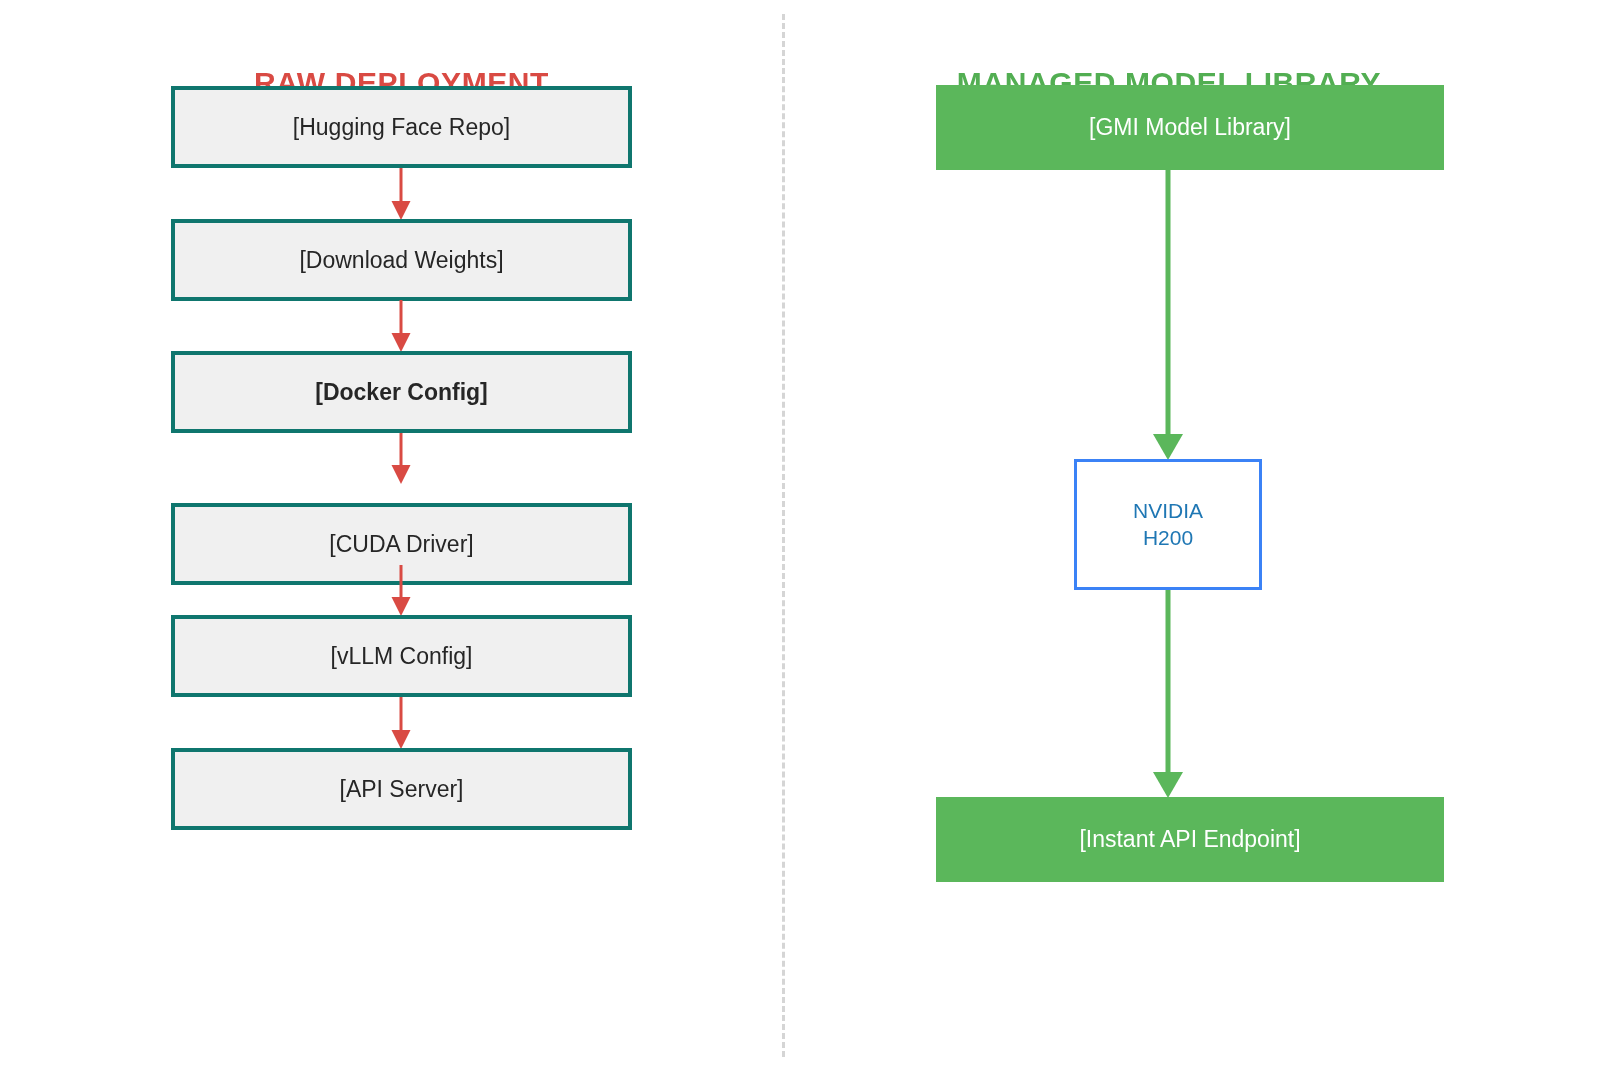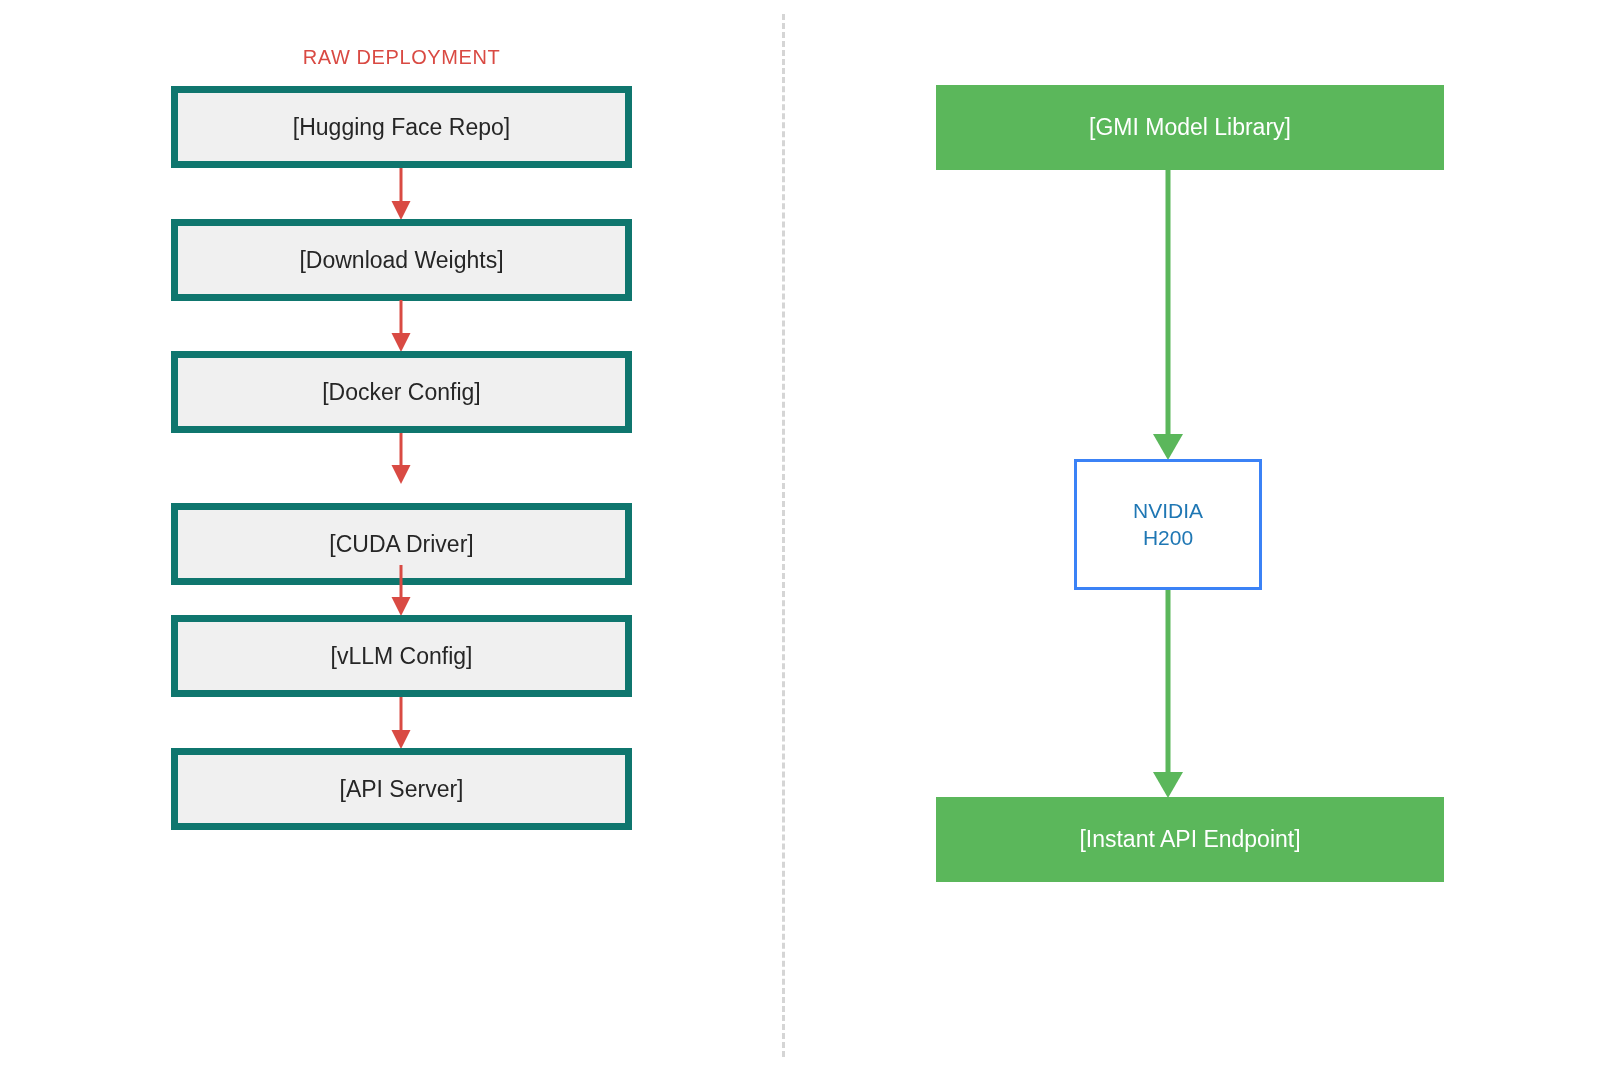--- a/index.html
+++ b/index.html
@@ -31,24 +31,25 @@
     top: 14px;
     width: 0;
     height: 1043px;
     border-left: 3px dashed #d5d5d5;
   }
 
   
   .col-title {
     position: absolute;
     text-align: center;
-    font-size: 20px;
+    font-size: 30px;
     letter-spacing: 0.6px;
-    font-weight: 400;
+    font-weight: 700;
     white-space: nowrap;
+    margin-top: 20px;
   }
   #title-left {
     left: 171px;
     top: 46px;
     width: 461px;
     color: #d94a43;
   }
   #title-right {
     left: 936px;
     top: 46px;
@@ -66,21 +67,21 @@
     text-align: center;
     font-size: 23px;
     line-height: 1.25;
   }
 
   .node-raw {
     left: 171px;
     width: 461px;
     height: 82px;
     background: #f0f0f0;
-    border: 7px solid #0f766e;
+    border: 4px solid #0f766e;
     color: #262626;
     text-align: right;
   }
 
   .node-green {
     left: 936px;
     width: 508px;
     height: 85px;
     background: #5bb75b;
     border: 0;
@@ -93,21 +94,21 @@
     height: 131px;
     background: #ffffff;
     border: 3px solid #3b82f6;
     color: #1f77b4;
     font-size: 21px;
   }
 
   
   #box-hf       { top: 86px; }
   #box-weights  { top: 219px; }
-  #box-docker   { top: 351px; }
+  #box-docker   { top: 351px; font-weight: bold; }
   #box-cuda     { top: 483px; margin-top: 20px; }
   #box-vllm     { top: 615px; }
   #box-api      { top: 748px; }
 
   
   #box-gmi      { top: 85px; }
   #box-nvidia   { top: 459px; }
   #box-endpoint { top: 797px; }
 
   
@@ -188,20 +189,21 @@
     <svg width="30" height="52" viewBox="0 0 30 52">
       <line x1="15" y1="0" x2="15" y2="36" stroke="#d94a43" stroke-width="3"></line>
       <polygon points="15,52 5.5,33 24.5,33" fill="#d94a43"></polygon>
     </svg>
   </div>
 
   <div class="node node-raw" id="box-api">
     <span>[API Server]</span>
   </div>
 
+  <div class="col-title" id="title-right">MANAGED MODEL LIBRARY</div>
 
   <div class="node node-green" id="box-gmi">
     <span>[GMI Model Library]</span>
   </div>
 
   <div class="arrow arrow-green" id="arrow-g1">
     <svg width="46" height="290" viewBox="0 0 46 290">
       <line x1="23" y1="0" x2="23" y2="268" stroke="#5bb75b" stroke-width="5"></line>
       <polygon points="23,290 8,264 38,264" fill="#5bb75b"></polygon>
     </svg>

